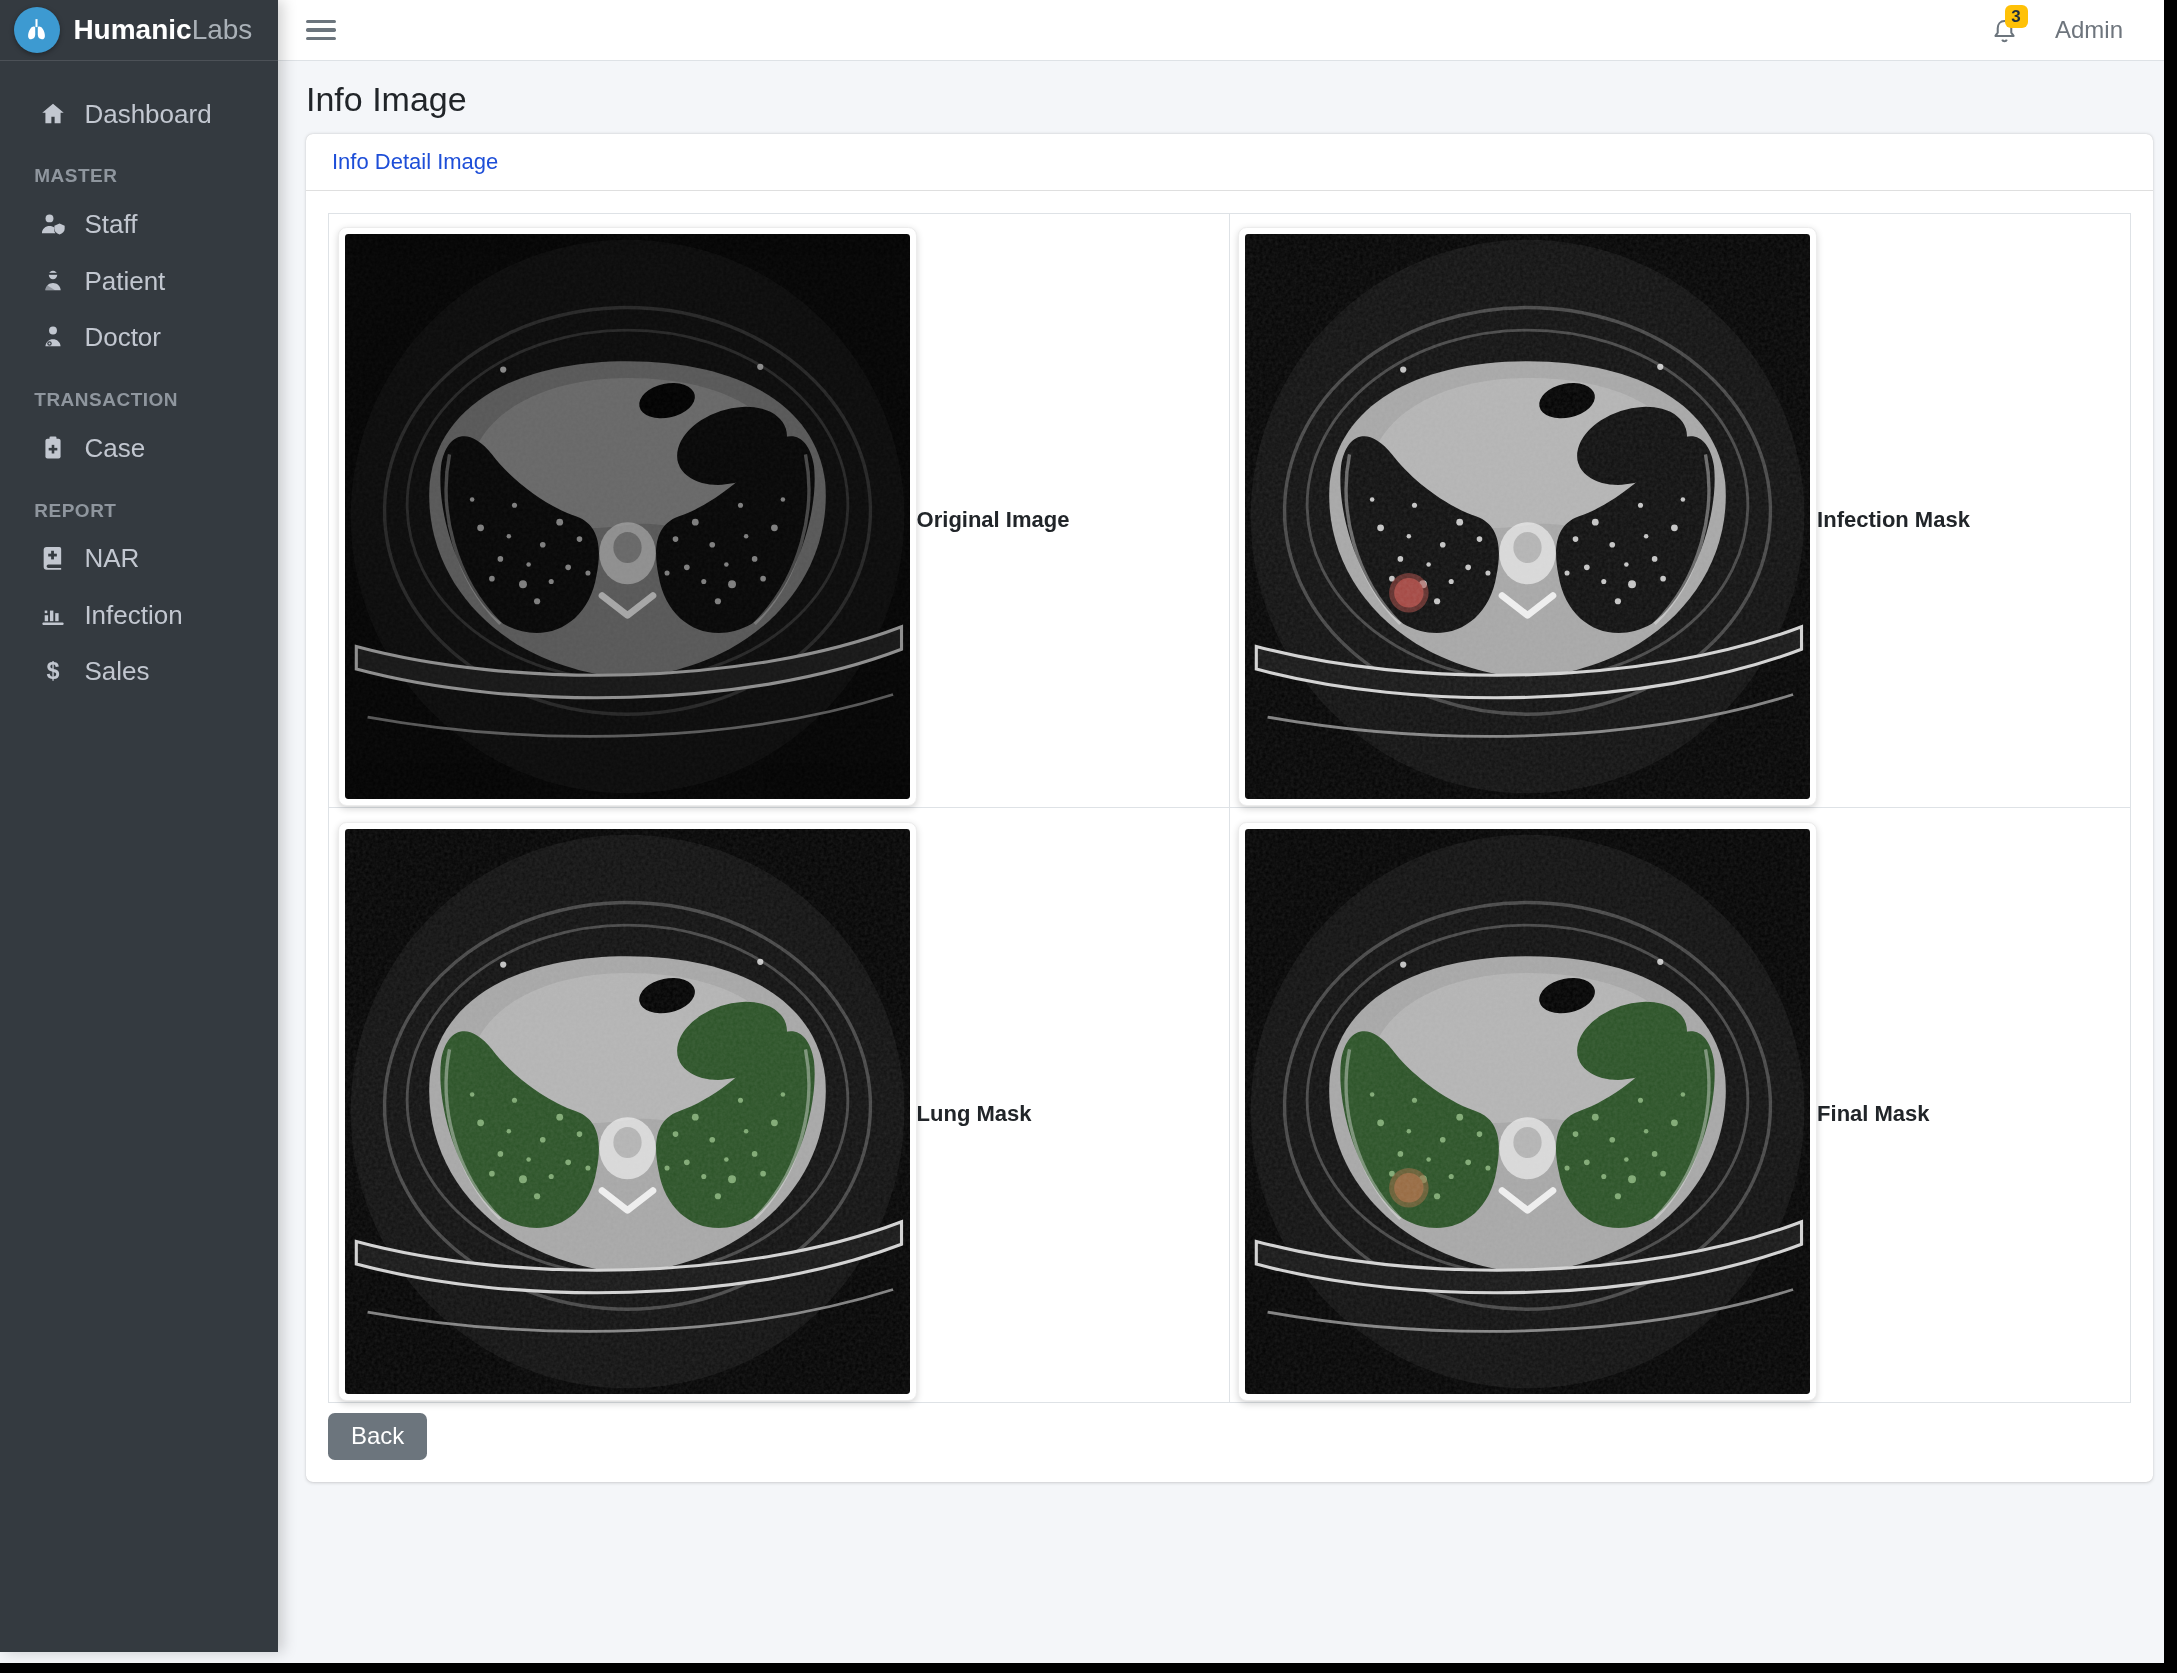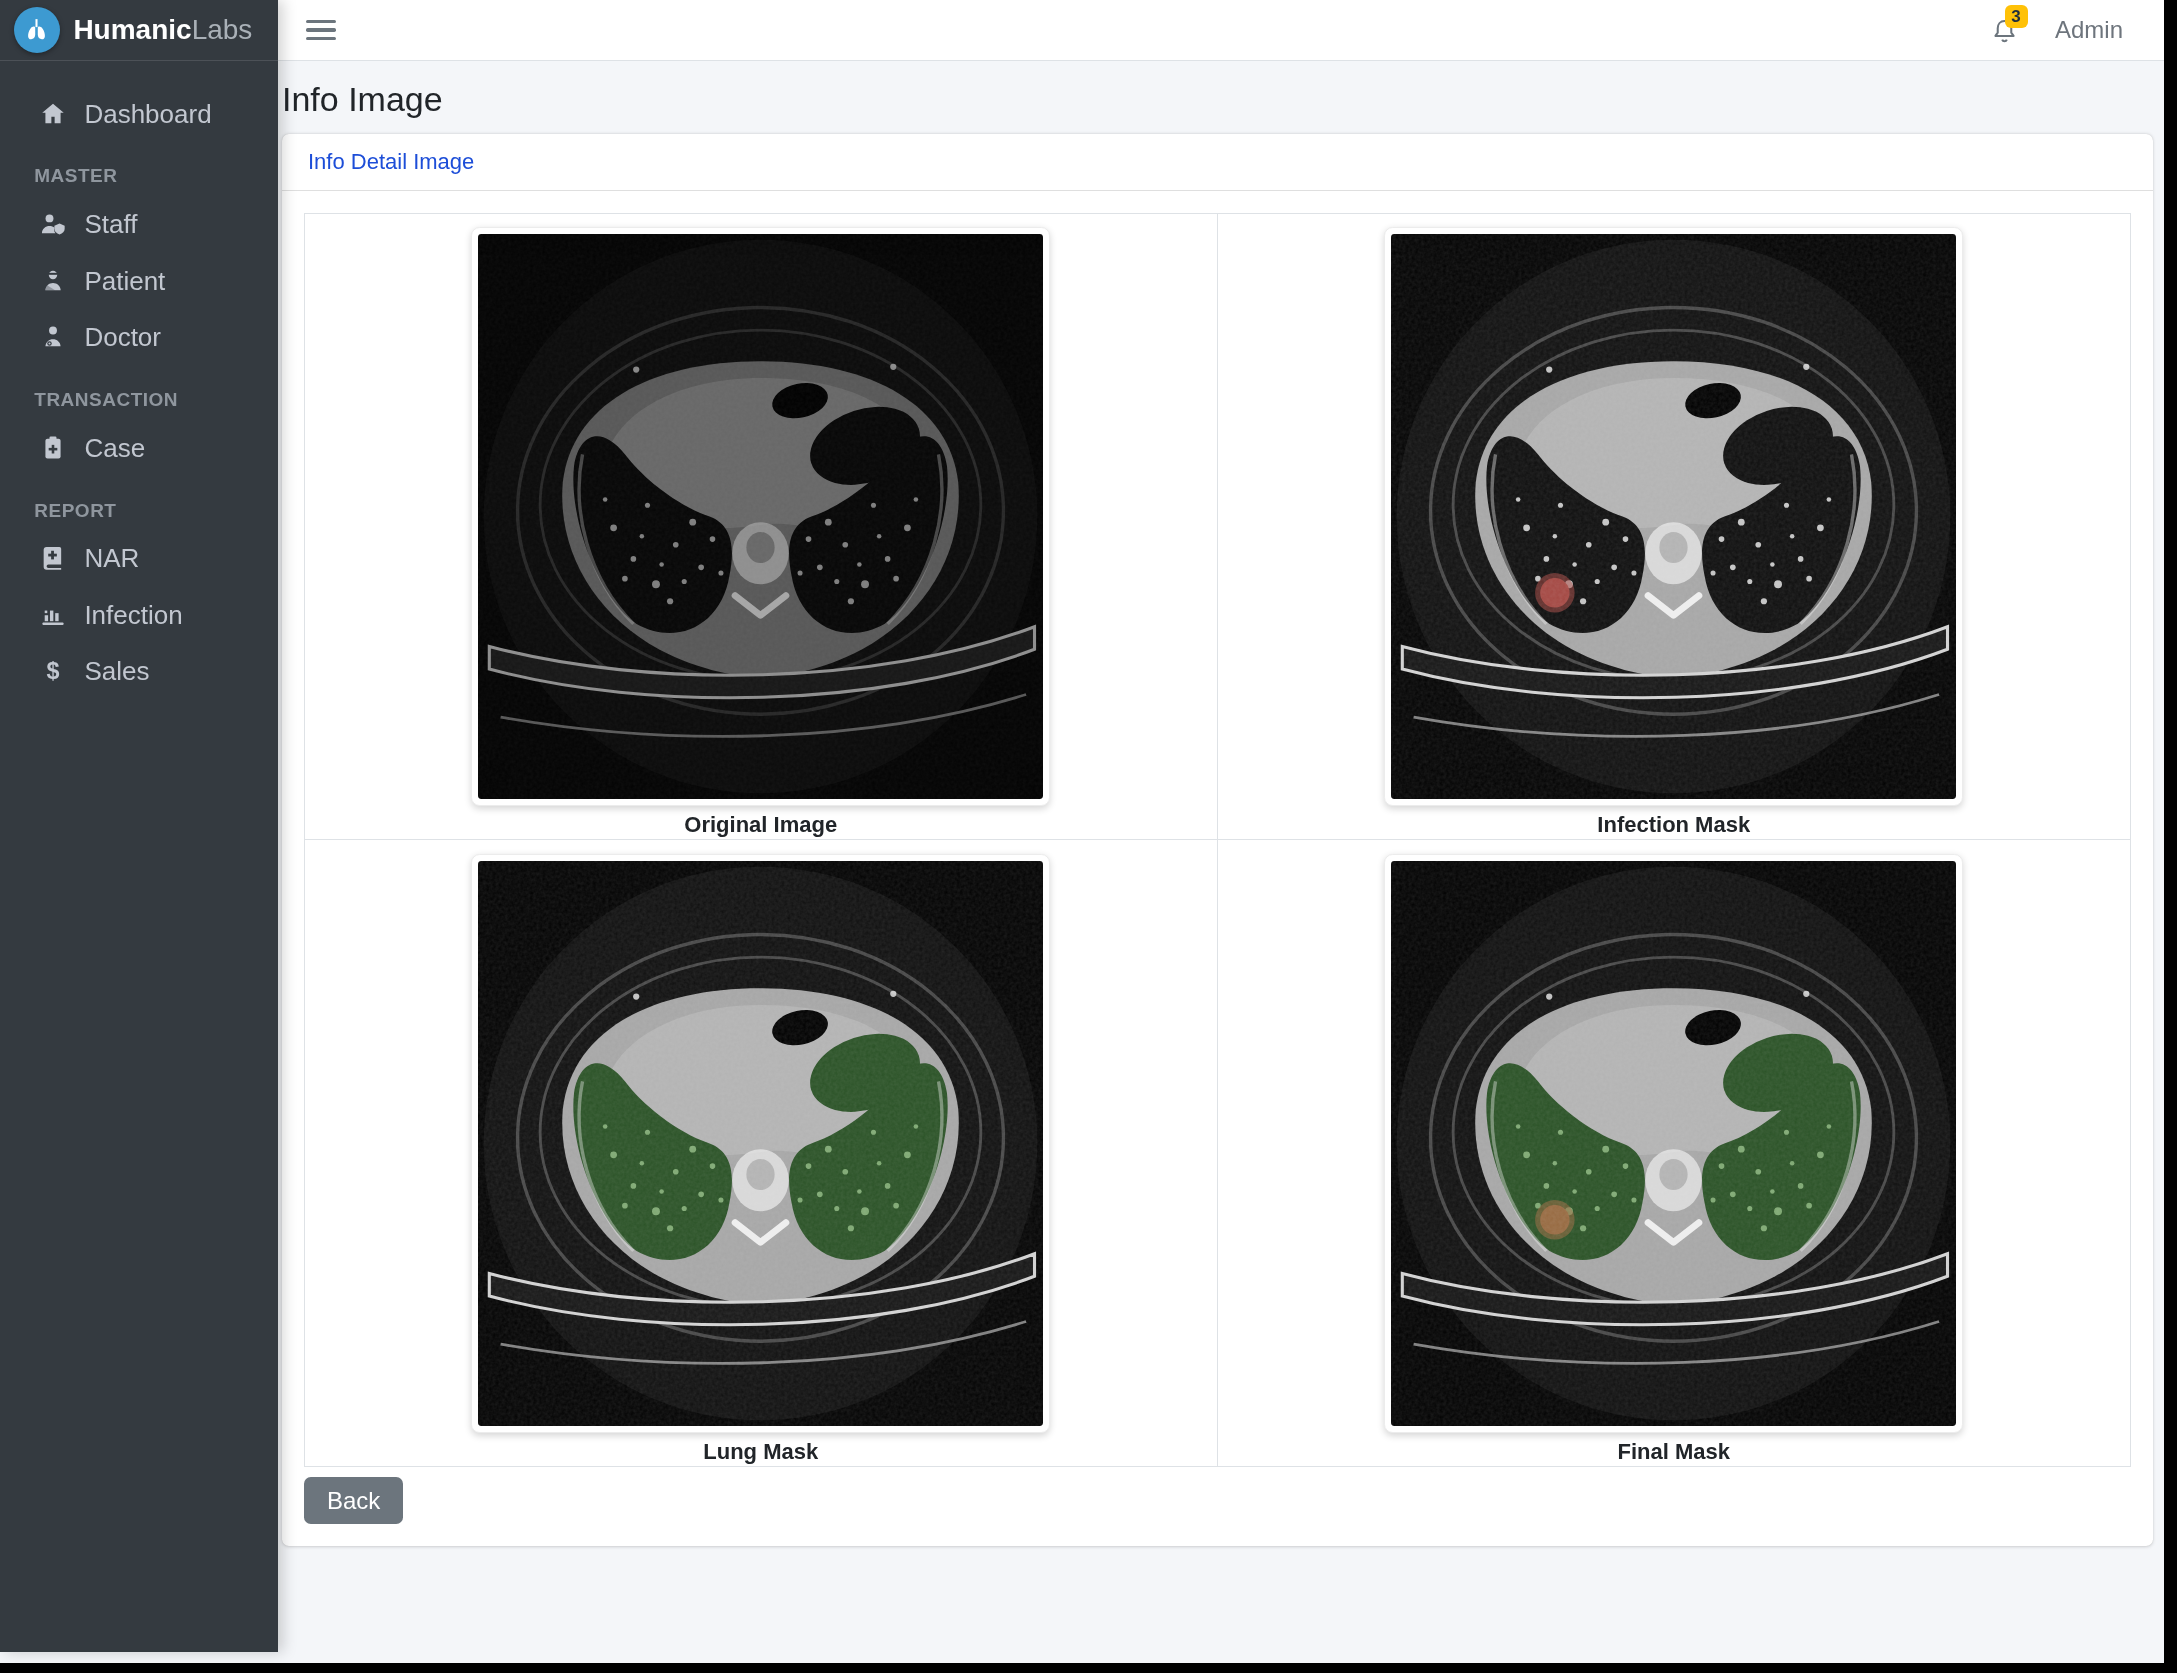--- a/index.html
+++ b/index.html
@@ -40,34 +40,34 @@
   .hamburger{width:30px;display:flex;flex-direction:column;gap:5.1px;cursor:pointer;}
   .hamburger span{display:block;height:3.4px;background:#6c757d;border-radius:1.7px;}
   .top-right{margin-left:auto;display:flex;align-items:center;gap:36px;}
   .bell{position:relative;cursor:pointer;}
   .bell svg{width:29px;height:29px;display:block;}
   .bell-badge{position:absolute;top:-10.3px;left:14.6px;background:var(--warning);color:#1f2d3d;
               font-size:17px;font-weight:700;padding:1.7px 6.8px;border-radius:6px;line-height:1.15;}
   .user-name{font-size:24px;color:#6e757d;cursor:pointer;}
 
   
-  .content{padding:0 11px 0 4px;}
+  .content{padding:0 11px 0 28px;}
   .page-title{margin:19px 0 15.4px;font-size:34px;font-weight:400;color:#212529;}
   .card{background:#fff;border-radius:6.8px;
         box-shadow:0 0 0.9px rgba(0,0,0,.14),0 0.9px 3.4px rgba(0,0,0,.16);}
   .result-card{border-left:5.1px solid var(--accent);padding:13.7px 26px 15.4px;margin-bottom:20.5px;}
   .rc-line{display:flex;align-items:center;gap:15.4px;font-size:29px;color:#212529;}
   .badge-danger{background:var(--danger);color:#fff;font-size:20.5px;font-weight:700;
                 padding:5.1px 13.7px;border-radius:7.7px;line-height:1;}
   .rc-conf{font-size:20.5px;color:#212529;margin-top:10.3px;}
   .card-header{padding:14.6px 26px;font-size:22px;color:#1d4ed8;
                border-bottom:0.9px solid rgba(0,0,0,.125);}
   .card-body{padding:22px;}
   .grid{display:grid;grid-template-columns:1fr 1fr;border:0.9px solid var(--border);background:#fff;}
-  .cell{padding:13.7px 8.6px 0.9px;display:flex;flex-direction:column;align-items:center;}
+  .cell{padding:13.7px 8.6px 0.9px;display:flex;flex-direction:row;align-items:center;}
   .cell:nth-child(odd){border-right:0.9px solid var(--border);}
   .cell:nth-child(-n+2){border-bottom:0.9px solid var(--border);}
   .thumb{background:#fff;padding:6px;border-radius:8.6px;border:0.9px solid #ececec;
          box-shadow:0 2.6px 7.7px rgba(0,0,0,.16);}
   .thumb svg{display:block;width:565px;height:565px;border-radius:3.4px;}
   .caption{font-size:22px;font-weight:700;color:#212529;margin-top:5.1px;line-height:27px;}
   .back-btn{margin-top:10.3px;background:#6c757d;color:#fff;border:none;border-radius:6.8px;
             font-size:24px;padding:9.4px 23px;font-family:inherit;cursor:pointer;display:inline-block;}
 
   

